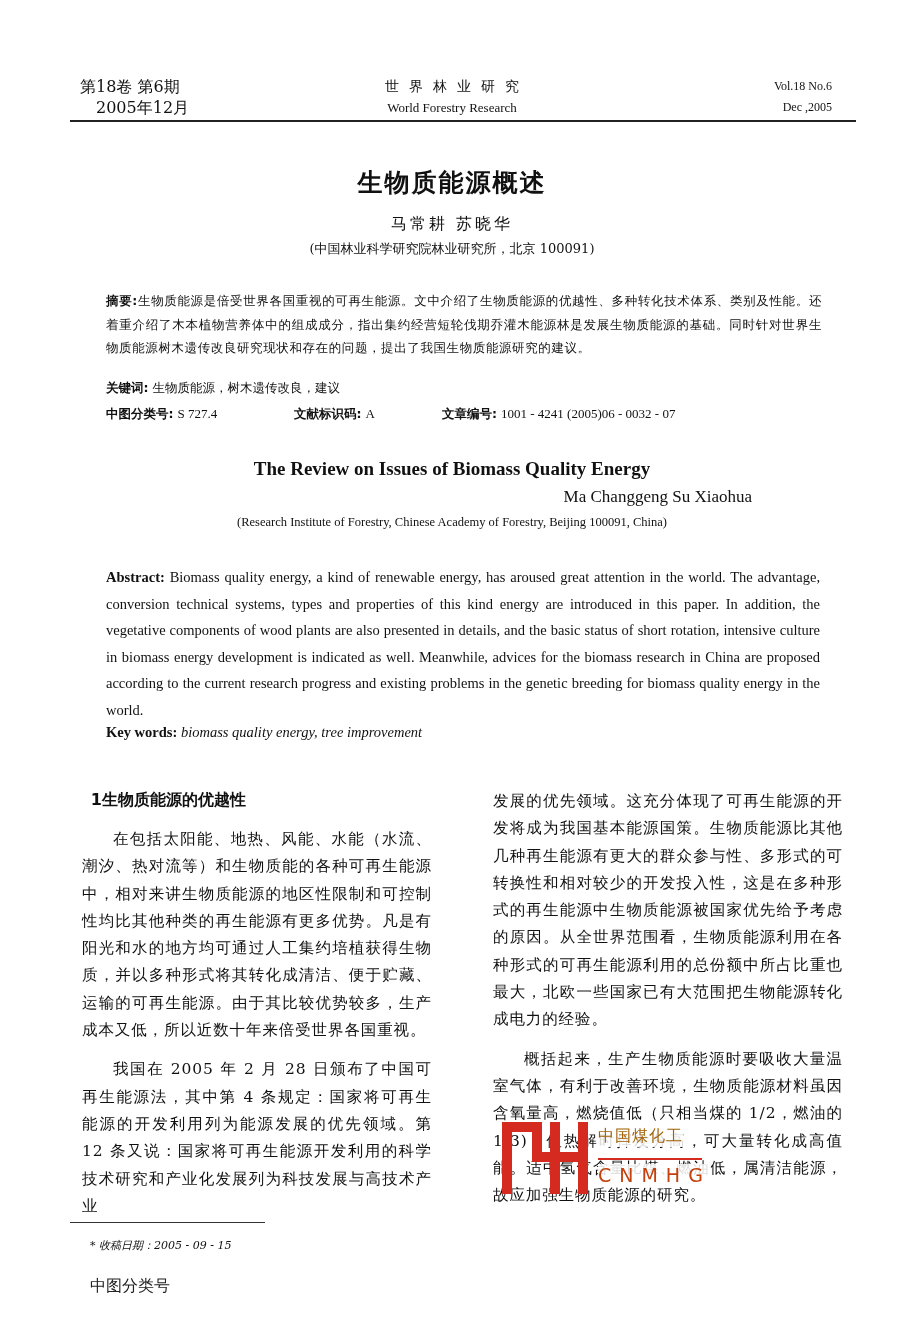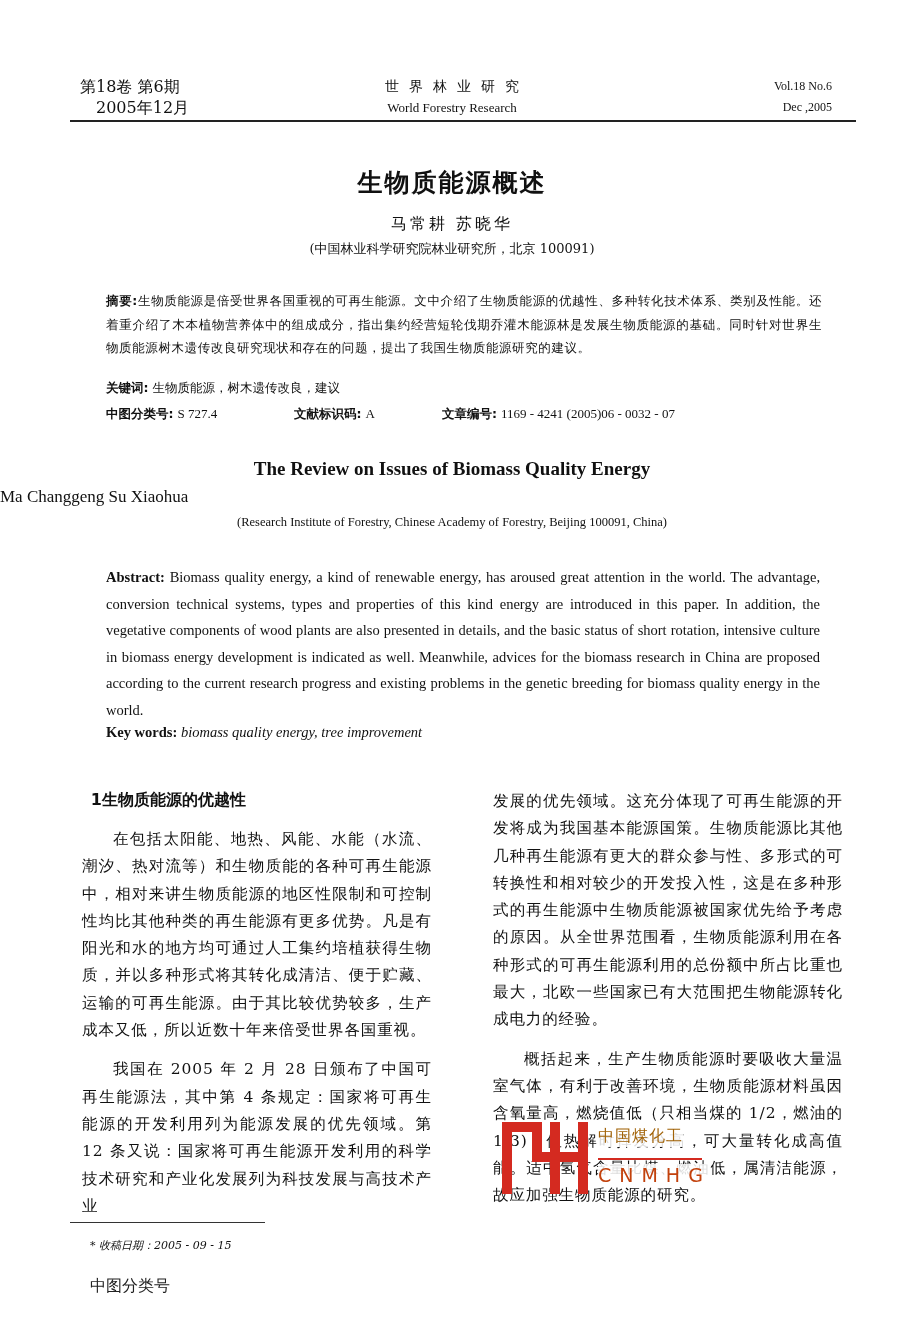--- a/index.html
+++ b/index.html
@@ -21,21 +21,21 @@
     .authors { left: 0; width: 904px; top: 214px; text-align: center; font-size: 16px; letter-spacing: 3px; }
     .affil { left: 0; width: 904px; top: 240px; text-align: center; font-size: 13px; }
 
     .cn-abs { left: 106px; width: 716px; top: 289px; font-size: 12.5px; line-height: 23.5px; text-align: justify; letter-spacing: 0.6px; }
     .cn-abs b { font-family: "DejaVu Sans", sans-serif; }
     .meta-row { left: 106px; top: 403px; font-size: 12.5px; }
     .meta-row span.lbl { font-family: "DejaVu Sans", sans-serif; font-weight: bold; }
     .meta-row .v { font-family: "Liberation Serif", serif; font-size: 13px; }
 
     .en-title { left: 0; width: 904px; top: 458px; text-align: center; font-family: "Liberation Serif", serif; font-weight: bold; font-size: 19px; }
-    .en-authors { left: 0; width: 752px; top: 487px; text-align: left; font-family: "Liberation Serif", serif; font-size: 17px; }
+    .en-authors { left: 0; width: 752px; top: 487px; text-align: right; font-family: "Liberation Serif", serif; font-size: 17px; }
     .en-affil { left: 0; width: 904px; top: 515px; text-align: center; font-family: "Liberation Serif", serif; font-size: 12.5px; }
 
     .en-abs { left: 106px; width: 714px; top: 564px; font-family: "Liberation Serif", serif; font-size: 14.5px; line-height: 26.5px; text-align: justify; }
     .en-abs b { font-weight: bold; }
     .en-kw { left: 106px; top: 724px; font-family: "Liberation Serif", serif; font-size: 14.5px; }
     .en-kw i { font-style: italic; }
 
     .col { font-size: 15.5px; line-height: 27.3px; text-align: justify; letter-spacing: 0.9px; }
     .col-left { left: 70px; width: 374px; top: 814px; }
     .col-right { left: 481px; width: 374px; top: 776px; }
@@ -86,21 +86,21 @@
 <div class="abs meta-row" style="top:406px;">
   <span class="lbl">中图分类号:</span>
   <span class="v">S 727.4</span>
 </div>
 <div class="abs meta-row" style="top:406px; left:294px;">
   <span class="lbl">文献标识码:</span>
   <span class="v">A</span>
 </div>
 <div class="abs meta-row" style="top:406px; left:442px;">
   <span class="lbl">文章编号:</span>
-  <span class="v">1169 - 4241 (2005)06 - 0032 - 07</span>
+  <span class="v">1001 - 4241 (2005)06 - 0032 - 07</span>
 </div>
 
 <div class="abs en-title">The Review on Issues of Biomass Quality Energy</div>
 <div class="abs en-authors">Ma Changgeng    Su Xiaohua</div>
 <div class="abs en-affil">(Research Institute of Forestry,  Chinese Academy of Forestry,  Beijing 100091,  China)</div>
 
 <div class="abs en-abs">
   <b>Abstract:</b> <span>Biomass quality energy,  a kind of renewable energy,  has aroused great attention in the world.  The advantage, conversion technical systems,  types and properties of this kind energy are introduced in this paper.  In addition,  the vegetative components of wood plants are also presented in details,  and the basic status of short rotation,  intensive culture in biomass energy development is indicated as well.  Meanwhile,  advices for the biomass research in China are proposed according to the current research progress and existing problems in the genetic breeding for biomass quality energy in the world.</span>
 </div>
 <div class="abs en-kw">

